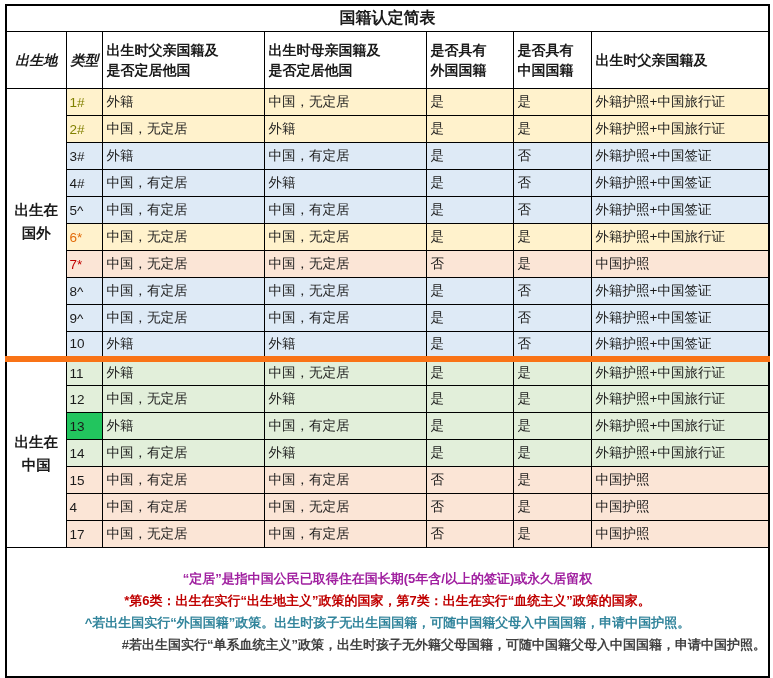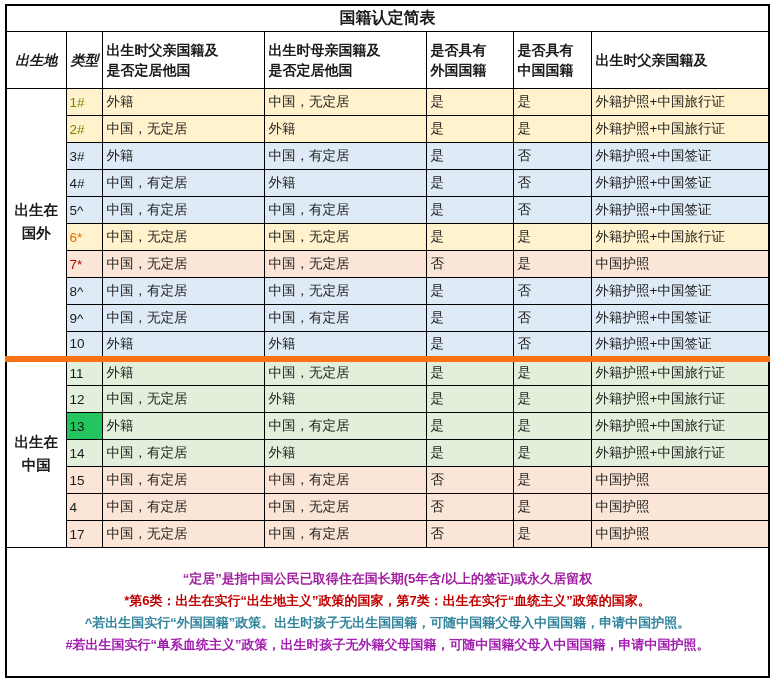--- a/index.html
+++ b/index.html
@@ -217,19 +217,19 @@
       <td style="background: rgb(251, 229, 214);">否</td>
       <td style="background: rgb(251, 229, 214);">是</td>
       <td style="background: rgb(251, 229, 214);">中国护照</td>
     </tr>
 
     <tr>
       <td class="notes-cell" colspan="7">
         <div class="note-line" style="color: rgb(160, 32, 160);">“定居”是指中国公民已取得住在国长期(5年含/以上的签证)或永久居留权</div>
         <div class="note-line" style="color: rgb(192, 0, 0);">*第6类：出生在实行“出生地主义”政策的国家，第7类：出生在实行“血统主义”政策的国家。</div>
         <div class="note-line" style="color: rgb(49, 132, 155);">^若出生国实行“外国国籍”政策。出生时孩子无出生国国籍，可随中国籍父母入中国国籍，申请中国护照。</div>
-        <div class="note-line" style="color: #a21caf;">#若出生国实行“单系血统主义”政策，出生时孩子无外籍父母国籍，可随中国籍父母入中国国籍，申请中国护照。</div>
+        <div class="note-line" style="color: #404040; text-align: right;">#若出生国实行“单系血统主义”政策，出生时孩子无外籍父母国籍，可随中国籍父母入中国国籍，申请中国护照。</div>
       </td>
     </tr>
   </tbody>
 </table>
 
 <div class="updated">更新于：2025年2月15日</div>
 
 </body></html>

